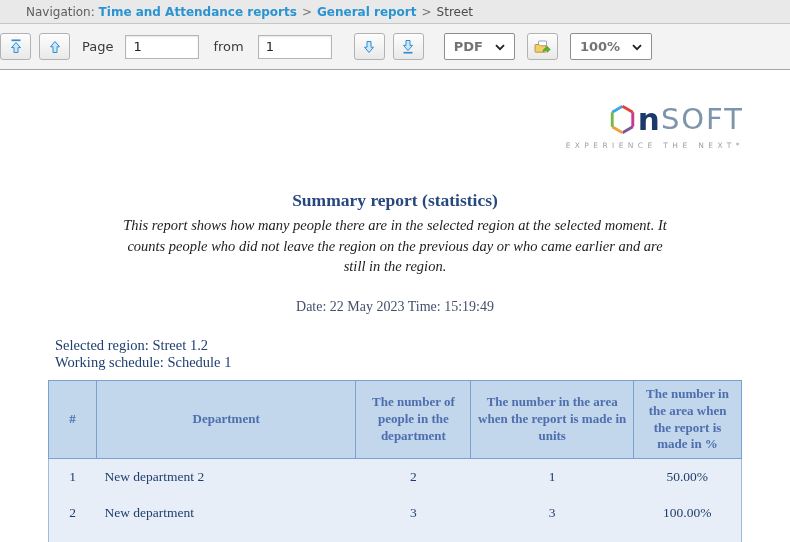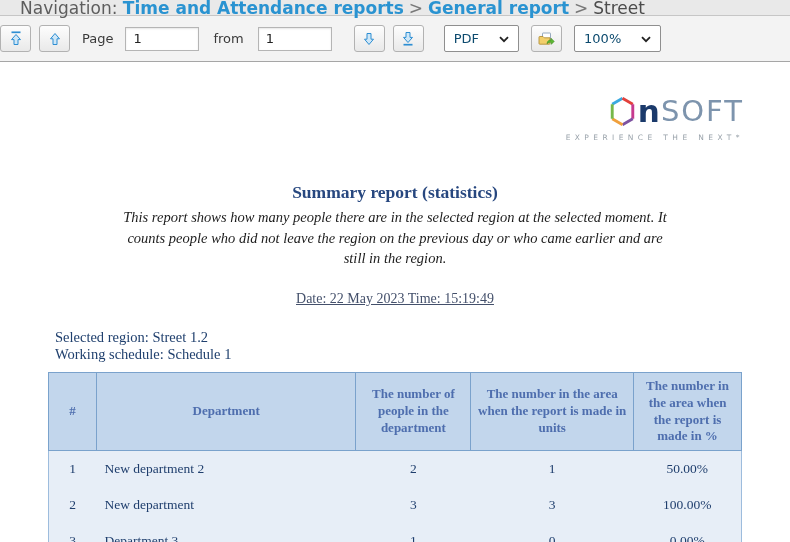--- a/index.html
+++ b/index.html
@@ -1,23 +1,23 @@
 <!DOCTYPE html>
 <html><head>
 <meta charset="utf-8">
 <style>
   * { box-sizing: border-box; margin: 0; padding: 0; }
   html, body { width: 790px; height: 542px; overflow: hidden; background: #fff;
     font-family: "DejaVu Sans", sans-serif; }
 
   
   .breadcrumb-bar {
-    height: 16px; background: #e9e9e9; border-bottom: 1px solid #c6c6c6;
-    display: flex; align-items: center; padding-left: 20px;
-    font-size: 17px; color: #5d5d5d; white-space: pre;
+    height: 24px; background: #e9e9e9; border-bottom: 1px solid #c6c6c6;
+    display: flex; align-items: center; padding-left: 26px;
+    font-size: 12px; color: #5d5d5d; white-space: pre;
   }
   .breadcrumb-bar .crumb-link { color: #2a93d1; font-weight: bold; text-decoration: none; cursor: pointer; }
   .breadcrumb-bar .crumb-sep { color: #787878; padding: 0 5px; }
   .breadcrumb-bar .crumb-current { color: #4c4c4c; }
 
   
   .toolbar {
     height: 46px; background: #f3f3f3; border-bottom: 1px solid #a6a6a6;
     display: flex; align-items: center; font-size: 13px; color: #333;
   }
@@ -28,21 +28,21 @@
   }
   .tb-btn svg { display: block; }
   .tb-input {
     width: 74px; height: 24px; border: 1px solid #b5b5b5; background: #fff;
     box-shadow: inset 0 1px 2px rgba(0,0,0,0.10);
     font-size: 13px; font-family: "DejaVu Sans", sans-serif; padding: 0 7px; color: #222;
   }
   .tb-label { color: #3a3a3a; }
   .tb-select {
     height: 27px; border: 1px solid #8f8f8f; border-radius: 2px; background: #fff;
-    display: flex; align-items: center; padding: 0 9px; gap: 20px; cursor: pointer; color: #0c4a6e;
+    display: flex; align-items: center; padding: 0 9px; gap: 12px; cursor: pointer; color: #737373; font-weight: bold;
   }
   .mr8 { margin-right: 8px; }  .mr12 { margin-right: 12px; }
   .mr14 { margin-right: 14px; } .mr20 { margin-right: 20px; } .mr22 { margin-right: 22px; }
 
   
   .report { background: #fff; }
 
   .logo-block { display: flex; flex-direction: column; align-items: flex-end;
     margin: 34px 46px 0 0; }
   .logo-line { display: flex; align-items: center; }
@@ -51,21 +51,21 @@
   .logo-hex { margin: 0 2px; display: flex; }
   .logo-soft { font-size: 29px; color: #7d94ad; letter-spacing: 2px; line-height: 1; }
   .logo-tagline { font-size: 7.5px; letter-spacing: 4.4px; color: #9aa3ab; margin-top: 6px; }
 
   .report-title { text-align: center; margin-top: 40px;
     font-family: "Liberation Serif", serif; font-size: 17.5px; font-weight: bold; color: #27477f; }
   .report-desc { width: 548px; margin: 4px auto 0; text-align: center;
     font-family: "Liberation Serif", serif; font-style: italic; font-size: 14.5px;
     line-height: 1.42; color: #1c1c1c; }
   .report-date { text-align: center; margin-top: 22px;
-    font-family: "Liberation Serif", serif; font-size: 14px; color: #44506b; text-decoration: underline; }
+    font-family: "Liberation Serif", serif; font-size: 14px; color: #44506b; }
 
   .region-row { display: flex; justify-content: space-between;
     margin: 22px 45px 0 55px;
     font-family: "Liberation Serif", serif; font-size: 14.5px; color: #20406e; flex-direction: column; }
 
   
   table.report-table { width: 694px; margin: 9px auto 0; border-collapse: collapse;
     border: 1px solid #9dbcdd; font-family: "Liberation Serif", serif; }
   .report-table thead th {
     background: #c2d6ec; border: 1px solid #7aa2cc;

